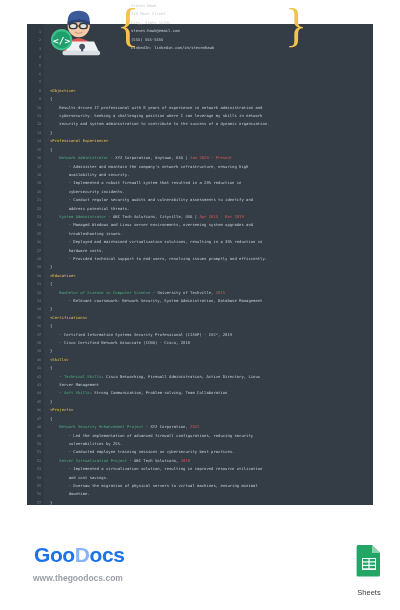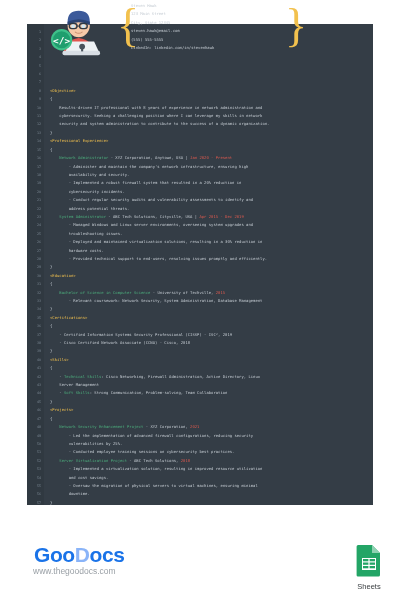--- a/index.html
+++ b/index.html
@@ -97,29 +97,30 @@
   .logo {
     position: absolute; left: 34px; top: 38px;
     font-family: "Liberation Sans", sans-serif;
     font-size: 21px; font-weight: bold;
     letter-spacing: -0.4px;
     color: #1a73e8;
     white-space: nowrap;
   }
   .logo .dim { color: #8ab4f8; }
   .logo-url {
-    position: absolute; left: 33px; top: 61px;
+    position: absolute; left: 33px; top: 68px;
     font-family: "Liberation Sans", sans-serif;
     font-size: 8.5px;
     color: #9aa0a6;
     white-space: nowrap;
+    font-weight: bold;
   }
   .sheets-wrap { position: absolute; left: 349px; top: 39px; width: 40px; text-align: center; }
   .sheets-label {
-    margin-top: 1px;
+    margin-top: 7px;
     font-family: "Liberation Sans", sans-serif;
     font-size: 7.5px;
     color: #3c4043;
   }
 </style>
 </head>
 <body>
 
 <div class="page">
 

